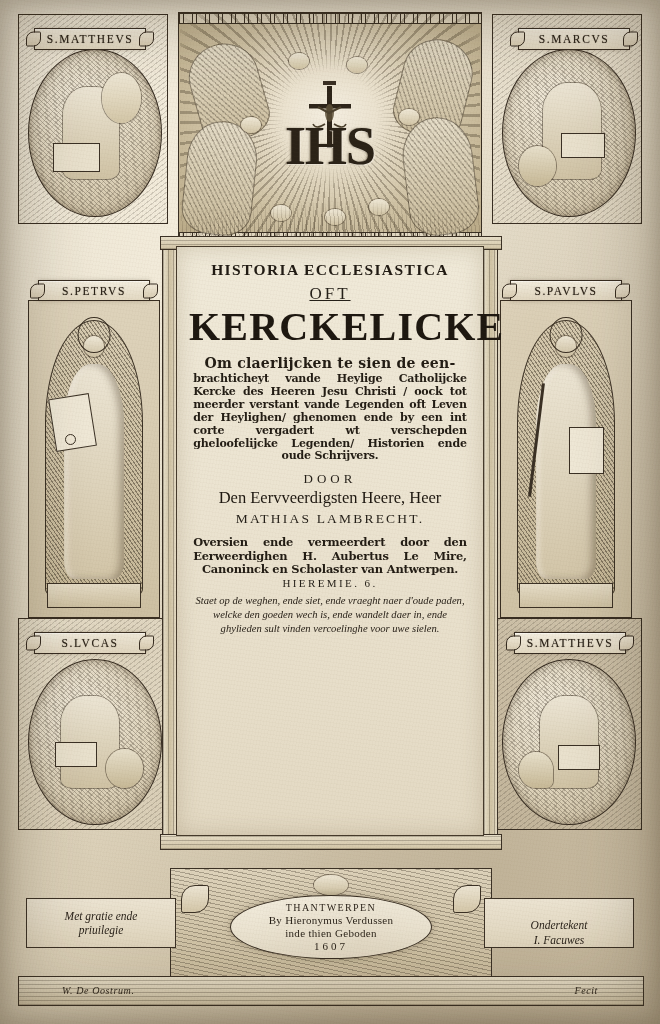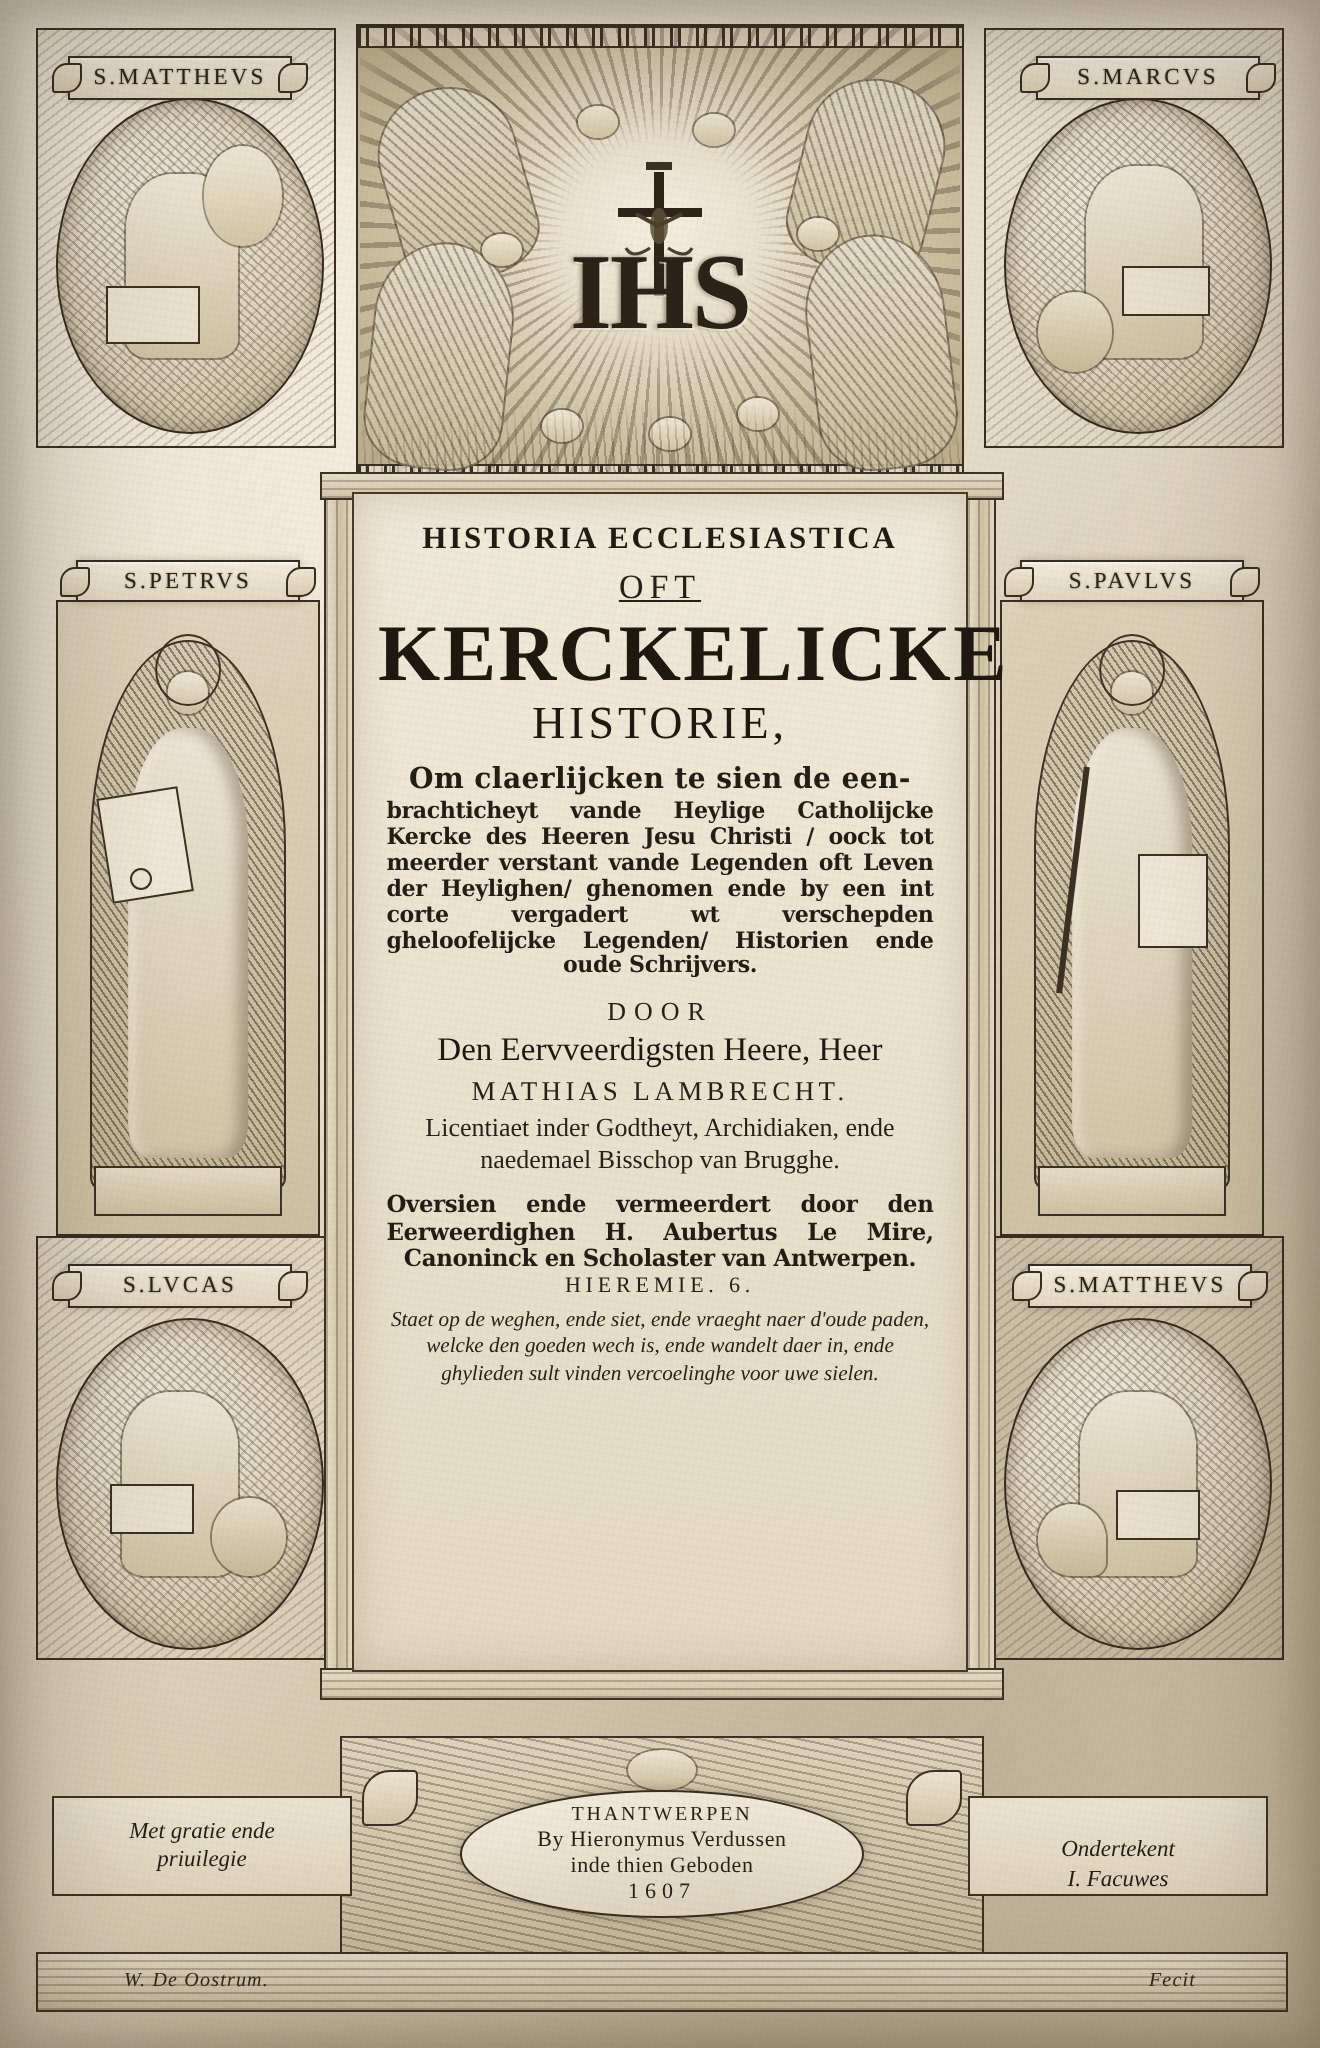--- a/index.html
+++ b/index.html
@@ -370,29 +370,27 @@
 
   <div class="col" style="left:162px;top:248px;width:13px;height:586px;"></div>
   <div class="col" style="right:162px;top:248px;width:13px;height:586px;"></div>
   <div class="entab" style="left:160px;top:236px;width:340px;height:12px;"></div>
   <div class="entab" style="left:160px;top:834px;width:340px;height:14px;"></div>
 
   <div id="textpanel">
     <div class="t-hist">HISTORIA ECCLESIASTICA</div>
     <div class="t-oft">OFT</div>
     <div class="t-kerck">KERCKELICKE</div>
-    <div class="t-historie">HISTORIE,</div>
 
     <div class="goth goth-lead">Om claerlijcken te sien de een-</div>
     <div class="goth goth-body">brachticheyt vande Heylige Catholijcke Kercke des Heeren Jesu Christi / oock tot meerder verstant vande Legenden oft Leven der Heylighen/ ghenomen ende by een int corte vergadert wt verschepden gheloofelijcke Legenden/ Historien ende oude Schrijvers.</div>
 
     <div class="t-door">DOOR</div>
     <div class="t-heer">Den Eervveerdigsten Heere, Heer</div>
     <div class="t-auth">MATHIAS LAMBRECHT.</div>
-    <div class="t-lic">Licentiaet inder Godtheyt, Archidiaken, ende naedemael Bisschop van Brugghe.</div>
 
     <div class="goth goth-ed">Oversien ende vermeerdert door den Eerweerdighen H. Aubertus Le Mire, Canoninck en Scholaster van Antwerpen.</div>
 
     <div class="t-hier">HIEREMIE. 6.</div>
     <div class="t-quote">Staet op de weghen, ende siet, ende vraeght naer d'oude paden, welcke den goeden wech is, ende wandelt daer in, ende ghylieden sult vinden vercoelinghe voor uwe sielen.</div>
   </div>
 
   <div id="base">
     <div class="scroll" style="left:10px;"></div>
     <div class="scroll" style="right:10px;"></div>

